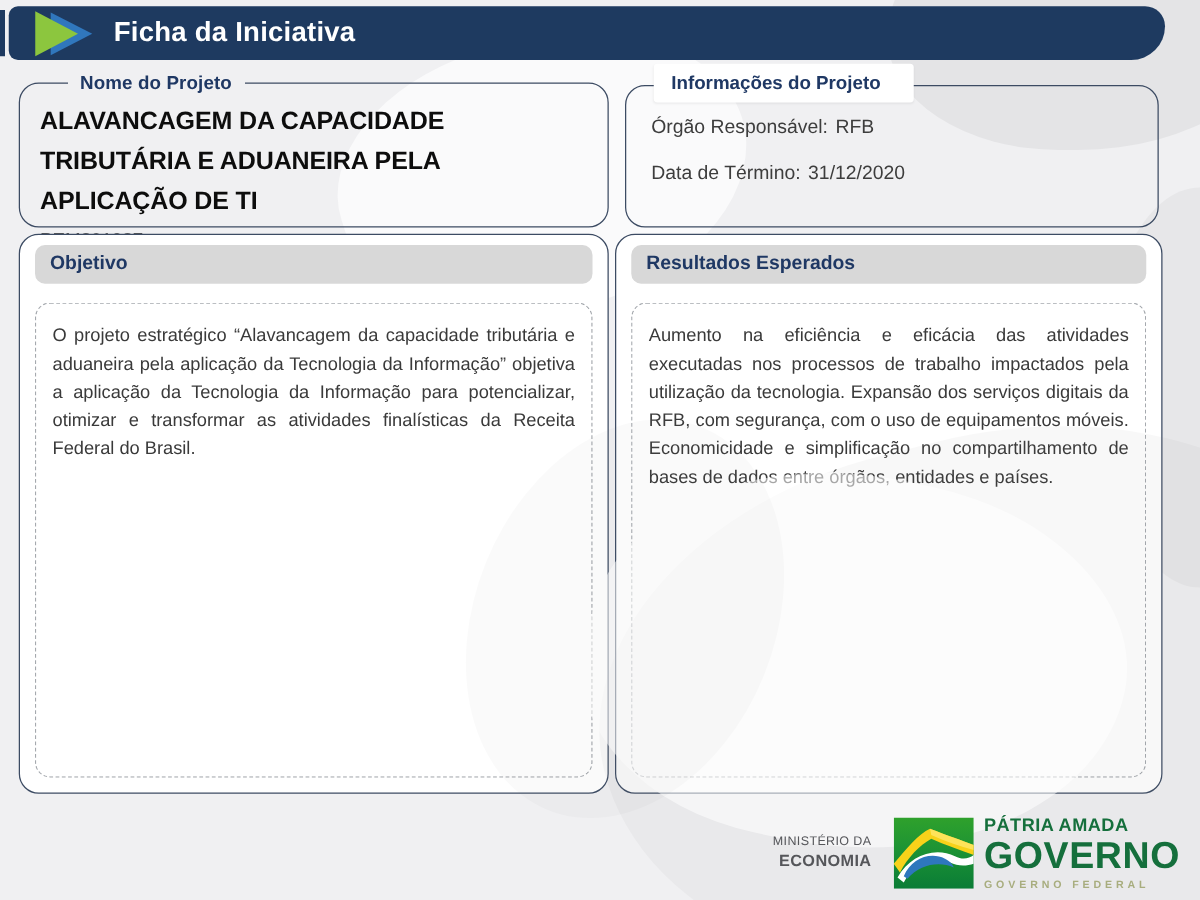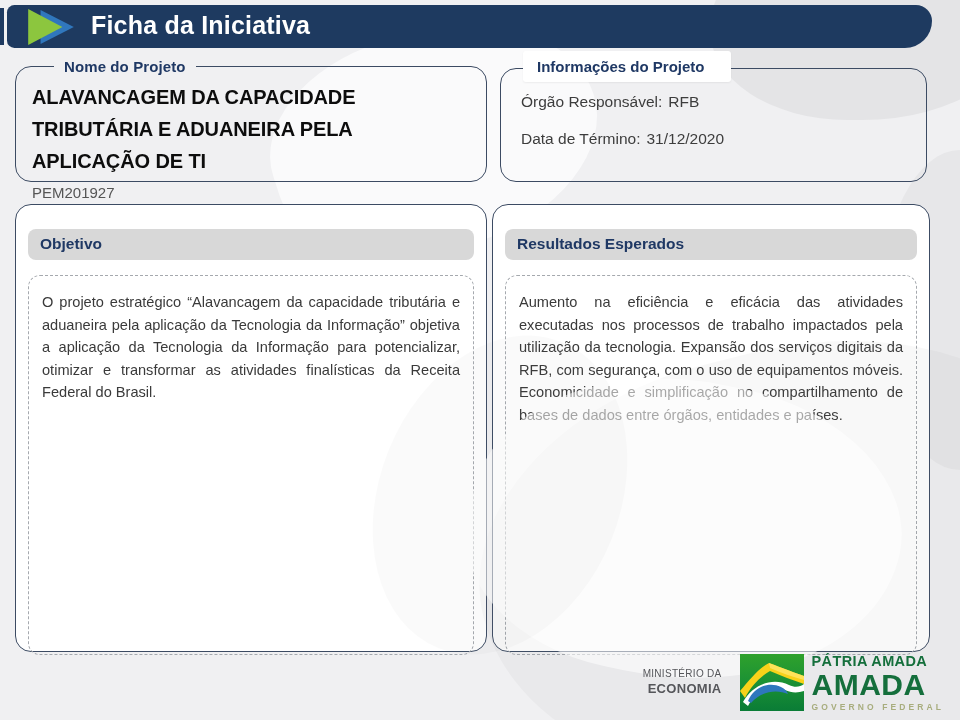--- a/index.html
+++ b/index.html
@@ -19,21 +19,21 @@
   .swoosh-3{left:380px;top:330px;width:240px;height:330px;background:rgba(120,120,128,0.04);border-radius:50%;transform:rotate(22deg);z-index:6;}
 
   
   .edge-sliver{position:absolute;left:0;top:8px;width:4px;height:37px;background:#1e3a60;z-index:3;}
   .header-bar{
     position:absolute;left:7px;top:5px;width:925px;height:43px;
     background:#1e3a60;border-radius:12px 26px 44px 12px;
     display:flex;align-items:center;box-sizing:border-box;padding-left:16px;z-index:3;
   }
   .play-icon{width:56px;height:38px;flex:0 0 auto;margin-right:12px;}
-  .header-title{color:#ffffff;font-size:25px;font-weight:bold;letter-spacing:.2px;padding-bottom:2px;}
+  .header-title{color:#ffffff;font-size:22px;font-weight:bold;letter-spacing:.2px;padding-bottom:2px;}
 
   
   .name-fieldset{
     position:absolute;left:15px;top:58px;width:472px;height:124px;
     border:1.6px solid #3c4b63;border-radius:16px;box-sizing:border-box;
     margin:0;padding:4px 16px 0 16px;background:transparent;z-index:4;
   }
   .name-fieldset legend{
     margin-left:22px;padding:0 10px;color:#1f3864;font-weight:bold;font-size:15px;letter-spacing:.1px;
   }
@@ -49,23 +49,23 @@
     position:absolute;left:22px;top:-18px;background:#ffffff;border-radius:3px;
     padding:7px 26px 7px 14px;color:#1f3864;font-weight:bold;font-size:15px;
     box-shadow:0 1px 2px rgba(0,0,0,0.06);
   }
   .info-rows{padding:24px 20px 0 20px;}
   .info-row{font-size:15.5px;color:#3d3d3d;margin-bottom:19px;}
   .info-row .val{margin-left:6px;}
 
   
   .panel{
-    position:absolute;top:204px;height:448px;background:#ffffff;
+    position:absolute;top:187px;height:448px;background:#ffffff;
     border:1.6px solid #3c4b63;border-radius:16px;box-sizing:border-box;
-    padding:22px 11px;z-index:4;
+    padding:6px 11px;z-index:4;
   }
   .panel-left{left:15px;width:472px;}
   .panel-right{left:492px;width:438px;}
   .panel-header{
     background:#d8d8d8;border-radius:8px;color:#1f3864;font-weight:bold;font-size:15.5px;
     padding:6px 12px 7px 12px;margin:2px 1px 0 1px;
   }
   .dashed-box{
     border:1.3px dashed #a5a9ae;border-radius:12px;margin:15px 1px 0 1px;height:380px;
     box-sizing:border-box;padding:15px 13px;
@@ -148,16 +148,16 @@
       </linearGradient>
     </defs>
     <rect width="64" height="57" fill="url(#gflag)"></rect>
     <path d="M0,37 C10,25 20,13 29,9 C42,14 56,19 64,22 L64,30 C53,26 41,22 30,17 C21,22 11,32 5,44 Z" fill="#f8d21a"></path>
     <path d="M29,9 C42,14 56,19 64,22 L64,26 C53,23 41,19 30,14 Z" fill="#ffe76a" opacity="0.8"></path>
     <path d="M3,48 C13,30 33,23 49,31 C55,34 60,33 64,30 L64,37 C58,39 51,39 45,36 C31,30 16,37 8,52 Z" fill="#ffffff"></path>
     <path d="M8,47 C14,33 29,27 41,33 C45,35 47,37 48,40 C37,35 21,37 11,49 Z" fill="#2e77bd"></path>
   </svg>
   <div class="brand">
     <div class="brand-top">PÁTRIA AMADA</div>
-    <div class="brand-main">AMADA</div>
+    <div class="brand-main">GOVERNO</div>
     <div class="brand-sub">GOVERNO FEDERAL</div>
   </div>
 </div>
 
 </body></html>

